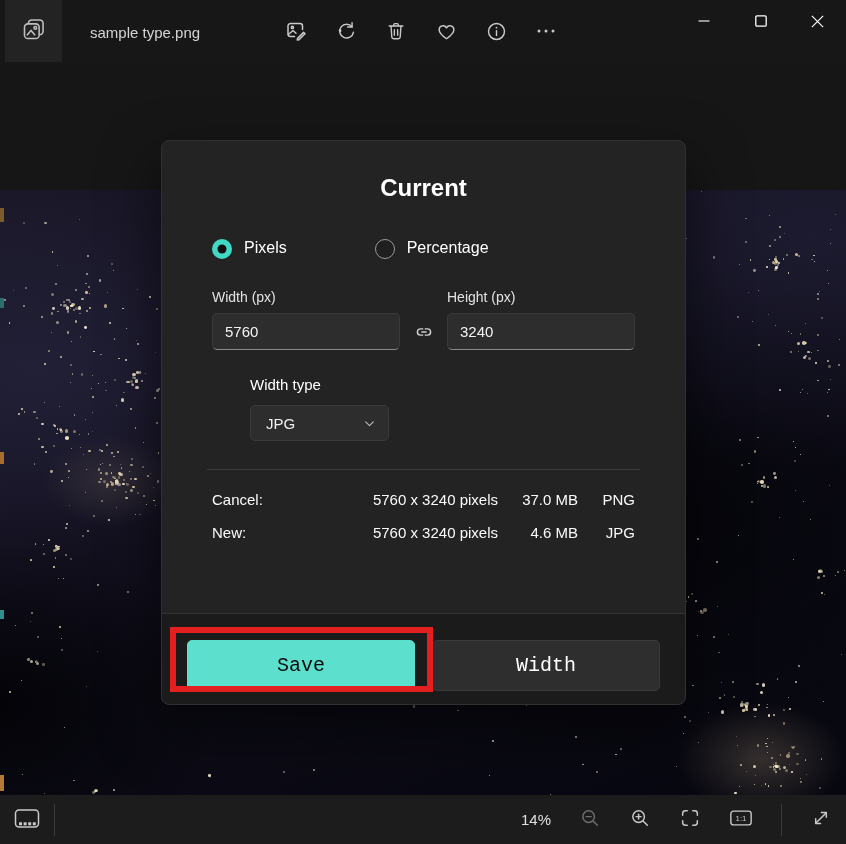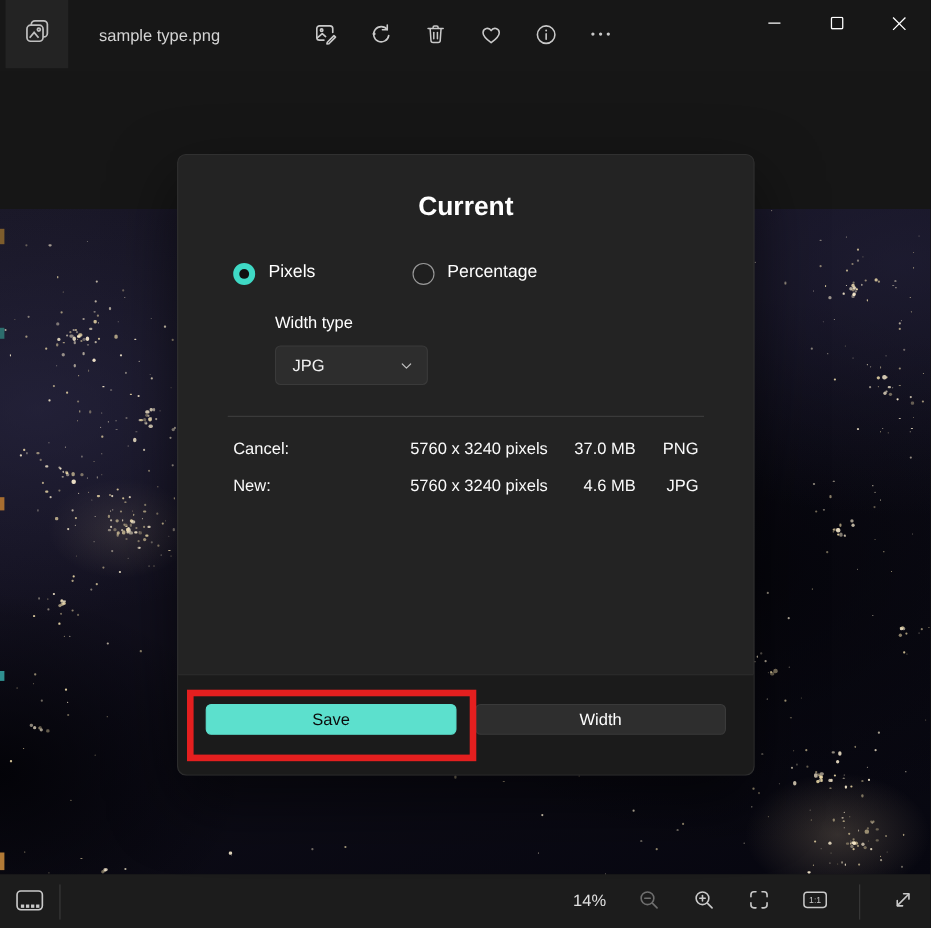--- a/index.html
+++ b/index.html
@@ -82,22 +82,22 @@
   .sep{margin:28px 45px 0;border:none;border-top:1px solid #3d3d3d;}
 
   .summary{margin:13px 50px 0;}
   .summary-row{display:grid;grid-template-columns:1fr 200px 80px 57px;align-items:center;height:33px;
                font-size:15px;color:#fafafa;}
   .summary-row .cell-r{text-align:right;}
 
   .dialog-footer{position:absolute;left:0;right:0;bottom:0;height:91px;background:#1b1b1b;
                  border-top:1px solid #333333;border-radius:0 0 8px 8px;box-sizing:border-box;
                  display:flex;gap:17px;padding:26px 25px 0;}
-  .btn{flex:1;height:28px;border-radius:5px;font-size:15px;cursor:pointer;
-       font-family:Liberation Sans, sans-serif;}
+  .btn{flex:1;height:51px;border-radius:5px;font-size:20px;cursor:pointer;
+       font-family:Liberation Mono, monospace;}
   .btn-save{background:#5ce0cd;border:1px solid #5ce0cd;color:#0b0b0b;}
   .btn-cancel{background:#2e2e2e;border:1px solid #3a3a3a;color:#ffffff;}
 
   .annotation{position:absolute;left:170px;top:627px;width:263px;height:65px;box-sizing:border-box;
               border:6px solid #e41f1f;z-index:40;pointer-events:none;}
 
   
   .statusbar{position:absolute;left:0;right:0;bottom:0;height:49px;background:#1c1c1c;}
   .sb-left{position:absolute;left:13px;top:0;height:49px;display:flex;align-items:center;}
   .sb-sep{width:1px;height:32px;background:#3a3a3a;}
@@ -857,20 +857,37 @@
       <label class="radio-option">
         <span class="radio-circle selected"></span>
         <span class="radio-label">Pixels</span>
       </label>
       <label class="radio-option">
         <span class="radio-circle"></span>
         <span class="radio-label">Percentage</span>
       </label>
     </div>
 
+    <div class="fields-row">
+      <div class="field">
+        <span class="field-label">Width (px)</span>
+        <input class="dim-input" type="text" value="5760" style="">
+      </div>
+      <div class="link-wrap">
+        <svg width="22" height="22" viewBox="0 0 24 24" fill="none" stroke="currentColor" stroke-width="1.6" stroke-linecap="round">
+          <path d="M9.7 12 h4.6"></path>
+          <path d="M10.6 8.6 H8.2 a3.4 3.4 0 0 0 0 6.8 h2.4"></path>
+          <path d="M13.4 8.6 h2.4 a3.4 3.4 0 0 1 0 6.8 h-2.4"></path>
+        </svg>
+      </div>
+      <div class="field">
+        <span class="field-label">Height (px)</span>
+        <input class="dim-input" type="text" value="3240" style="">
+      </div>
+    </div>
 
     <div class="quality-row">
       <div class="filetype-col">
         <span class="q-label">Width type</span>
         <div class="dropdown">
           <span class="dropdown-value">JPG</span>
           <span class="chev">
             <svg width="13" height="13" viewBox="0 0 24 24" fill="none" stroke="currentColor" stroke-width="2" stroke-linecap="round" stroke-linejoin="round">
               <polyline points="5,9 12,16 19,9"></polyline>
             </svg>

